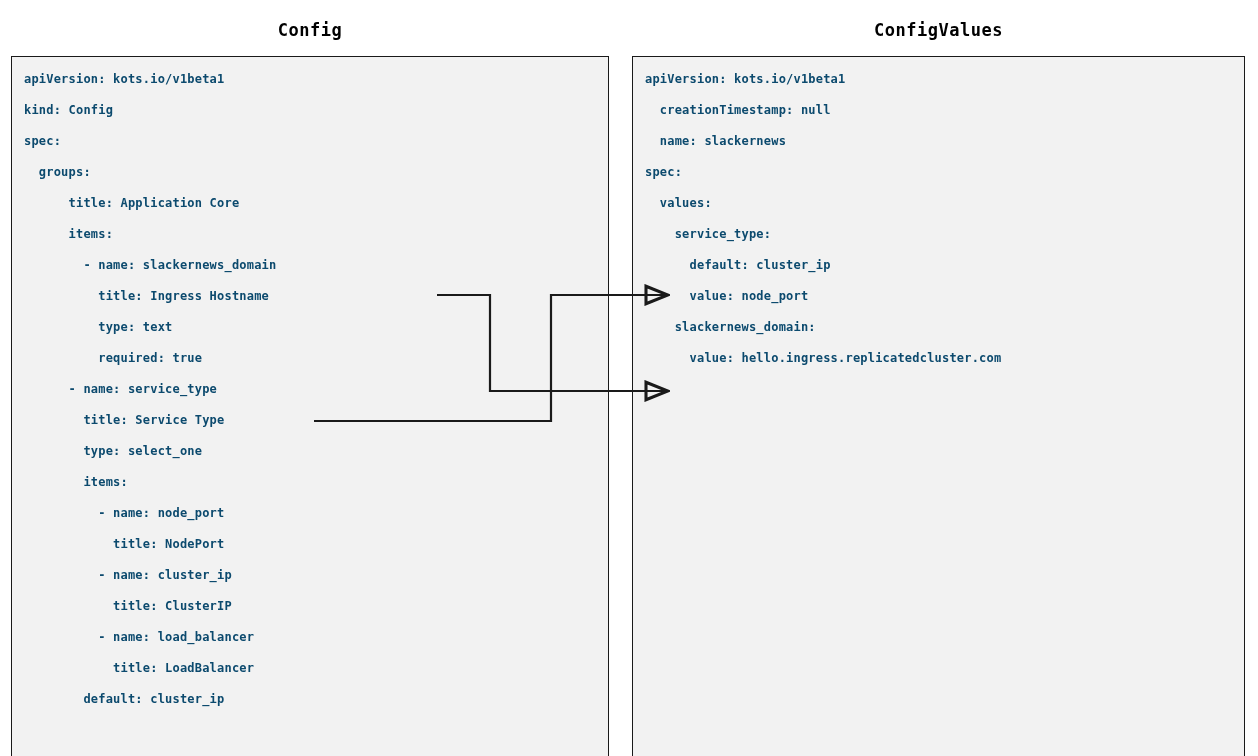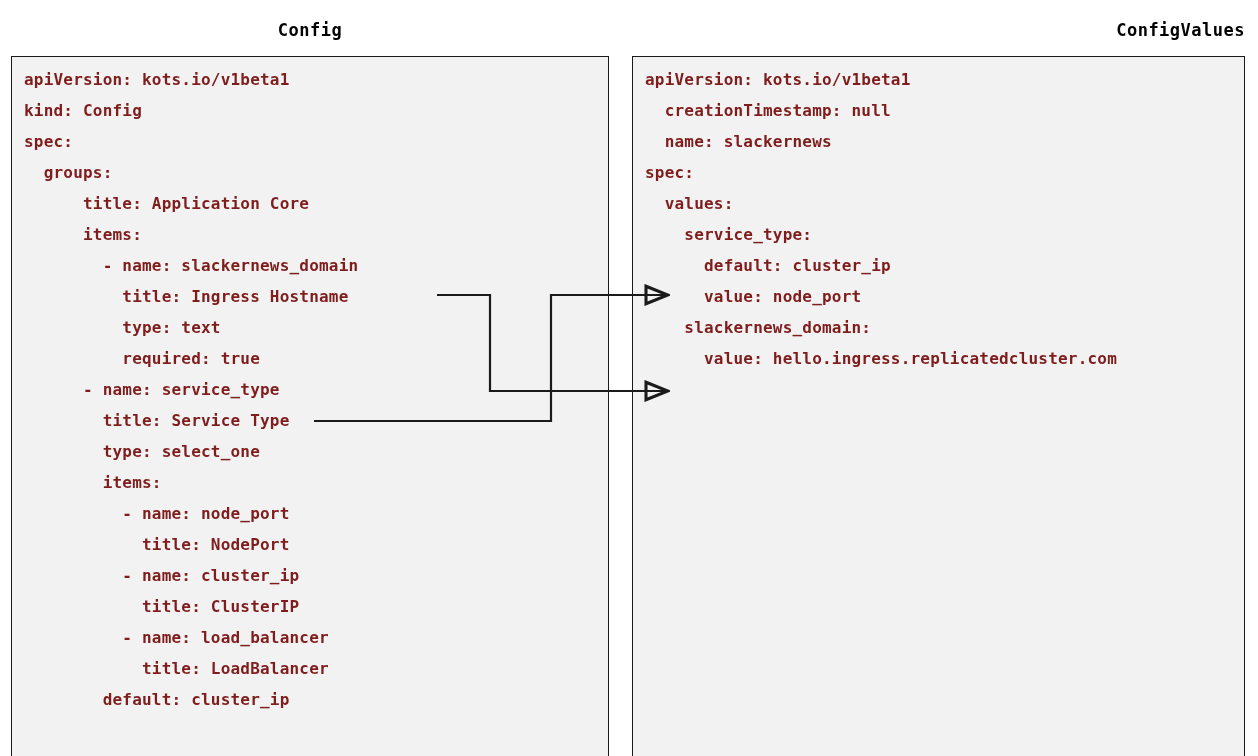--- a/index.html
+++ b/index.html
@@ -27,42 +27,42 @@
     font-family: "DejaVu Sans Mono", "Liberation Mono", monospace;
     font-size: 17px;
     font-weight: bold;
     color: #000000;
     letter-spacing: 0.5px;
     text-align: center;
     white-space: pre;
     line-height: 20px;
   }
   #title-config  { left: 11px;  top: 8px; width: 598px; }
-  #title-values  { left: 632px; top: 8px; width: 613px; text-align: right; }
+  #title-values  { left: 632px; top: 8px; width: 613px; }
 
   .code-box {
     position: absolute;
     background: #f2f2f2;
     border: 1.6px solid #1a1a1a;
     box-sizing: border-box;
   }
   #box-config { left: 11px;  top: 44px; width: 598px; height: 701px; }
   #box-values { left: 632px; top: 44px; width: 613px; height: 701px; }
 
   .code-lines {
     position: absolute;
     left: 12px;
     top: 7px;
     right: 2px;
   }
   .code-line {
     font-family: "DejaVu Sans Mono", "Liberation Mono", monospace;
-    font-size: 16px;
+    font-size: 12px;
     font-weight: bold;
-    color: #7f1d1d;
+    color: #0c4a6e;
     line-height: 31px;
     height: 31px;
     white-space: pre;
     letter-spacing: 0.2px;
   }
 
   .edges {
     position: absolute;
     left: 0; top: 0;
     width: 1258px;

